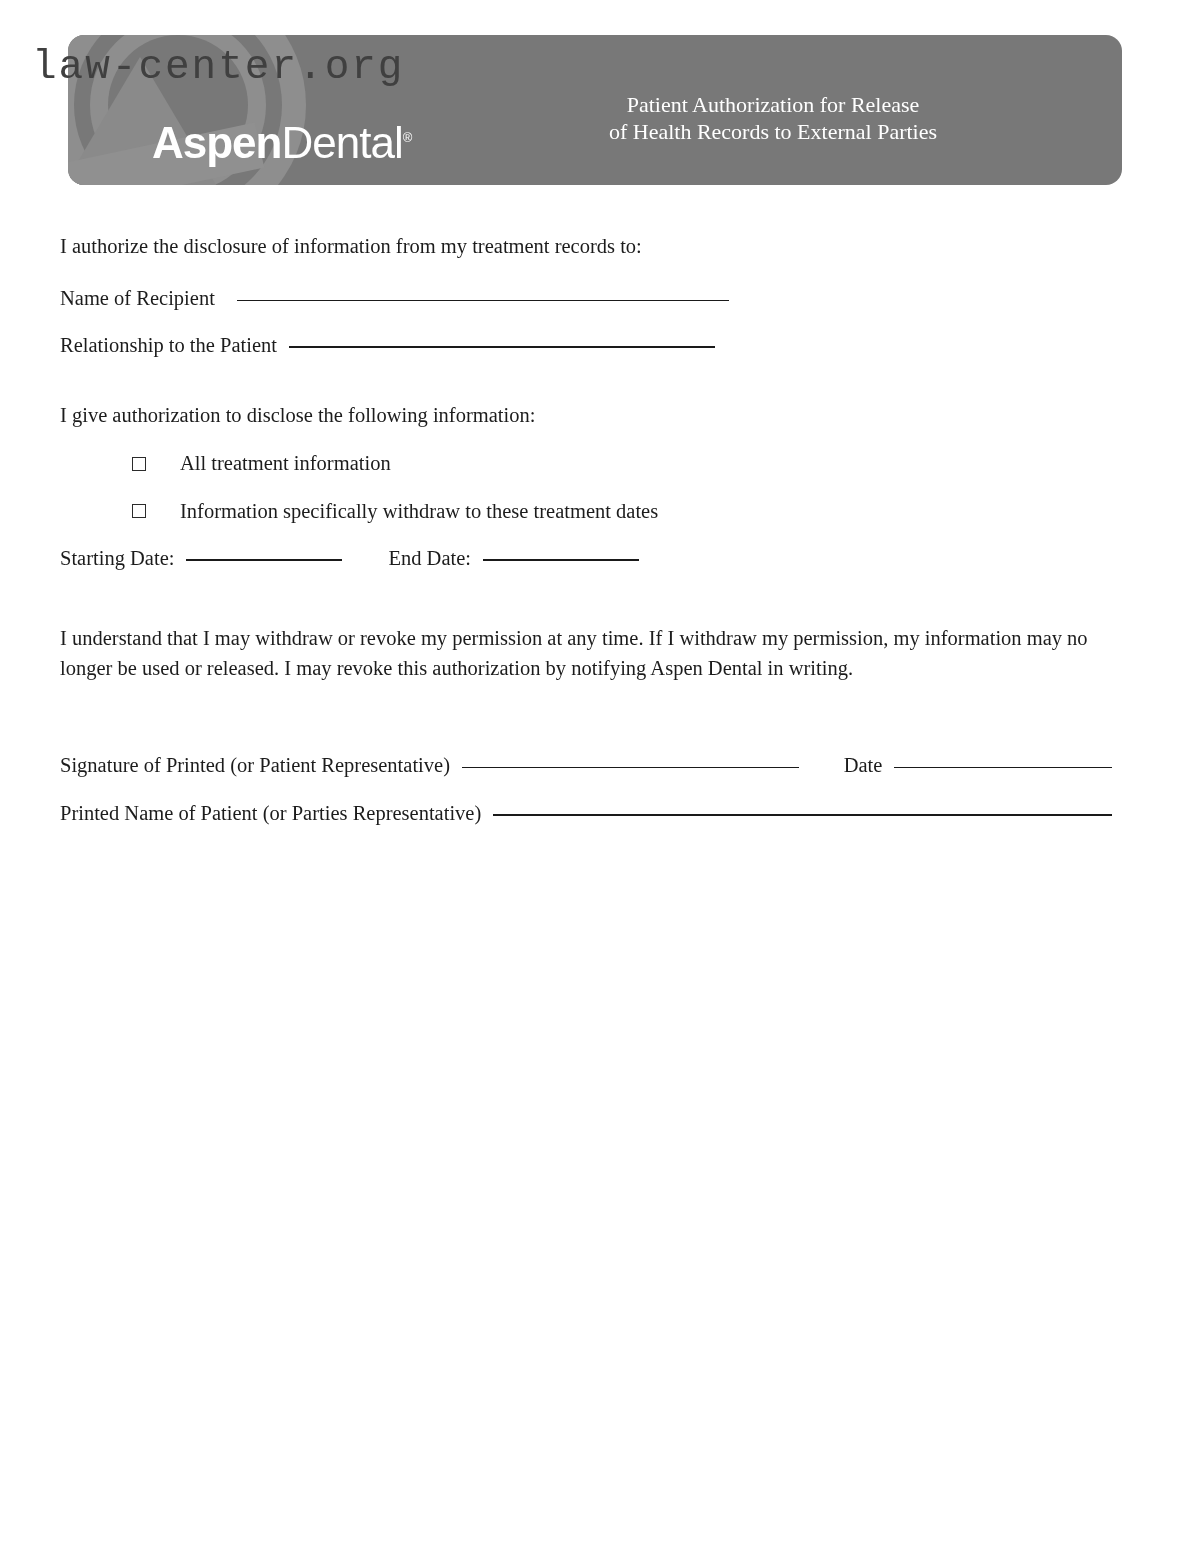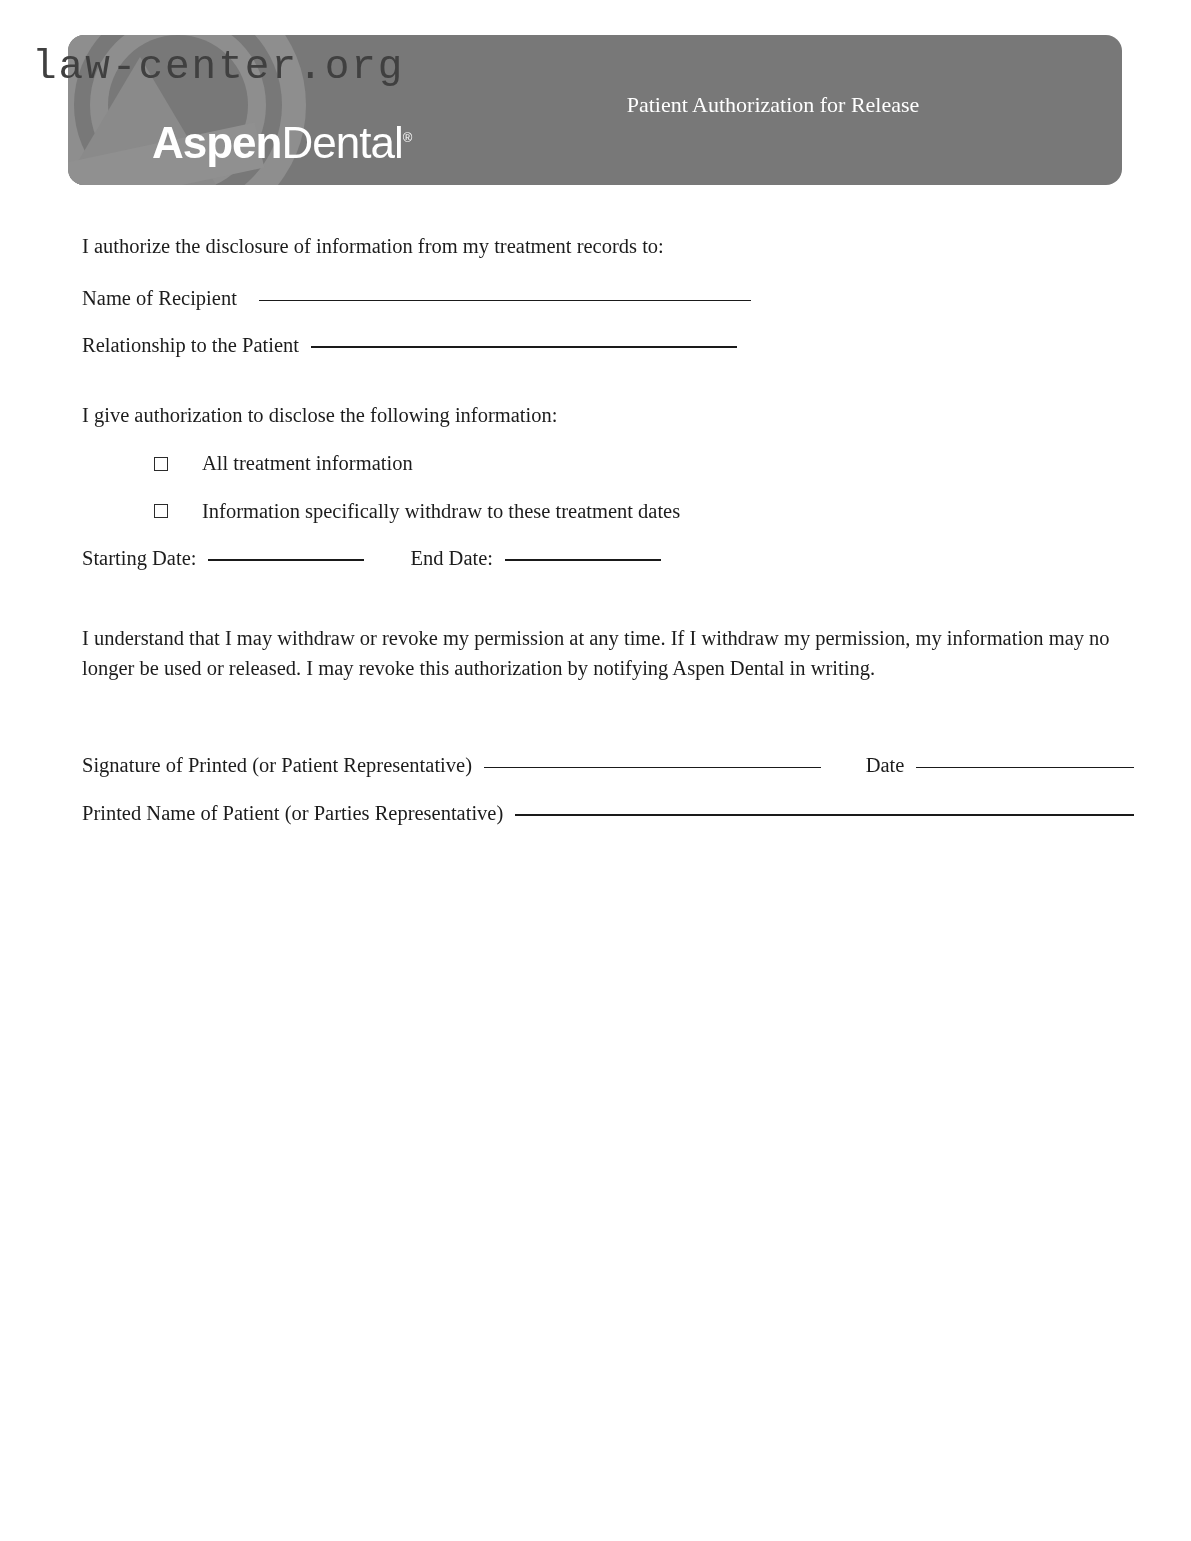--- a/index.html
+++ b/index.html
@@ -120,21 +120,21 @@
     font-size:41px;
     letter-spacing:2px;
     color:#404040;
     white-space:nowrap;
     z-index:10;
   }
 
   
   .body-area {
     position:absolute;
-    left:82px;
+    left:60px;
     top:232px;
     width:1052px;
     font-size:20.5px;
     color:#1c1c1c;
     line-height:1.45;
   }
   .para { white-space:nowrap; }
   .para.wrap { white-space:normal; }
 
   .row {
@@ -189,20 +189,21 @@
       <div class="arc-inner"></div>
       <div class="arc-core"></div>
       <div class="tooth-wedge"></div>
       <div class="sweep-band"></div>
     </div>
 
     <div class="logo-wordmark"><span class="logo-aspen">Aspen</span><span class="logo-dental">Dental</span><span class="logo-reg">®</span></div>
 
     <div class="header-title">
       <span class="tline">Patient Authorization for Release</span>
+      <span class="tline">of Health Records to External Parties</span>
     </div>
   </div>
 
   <div class="watermark">law-center.org</div>
 
   <div class="body-area">
 
     <div class="para">I authorize the disclosure of information from my treatment records to:</div>
 
     <div class="s-22"></div>

